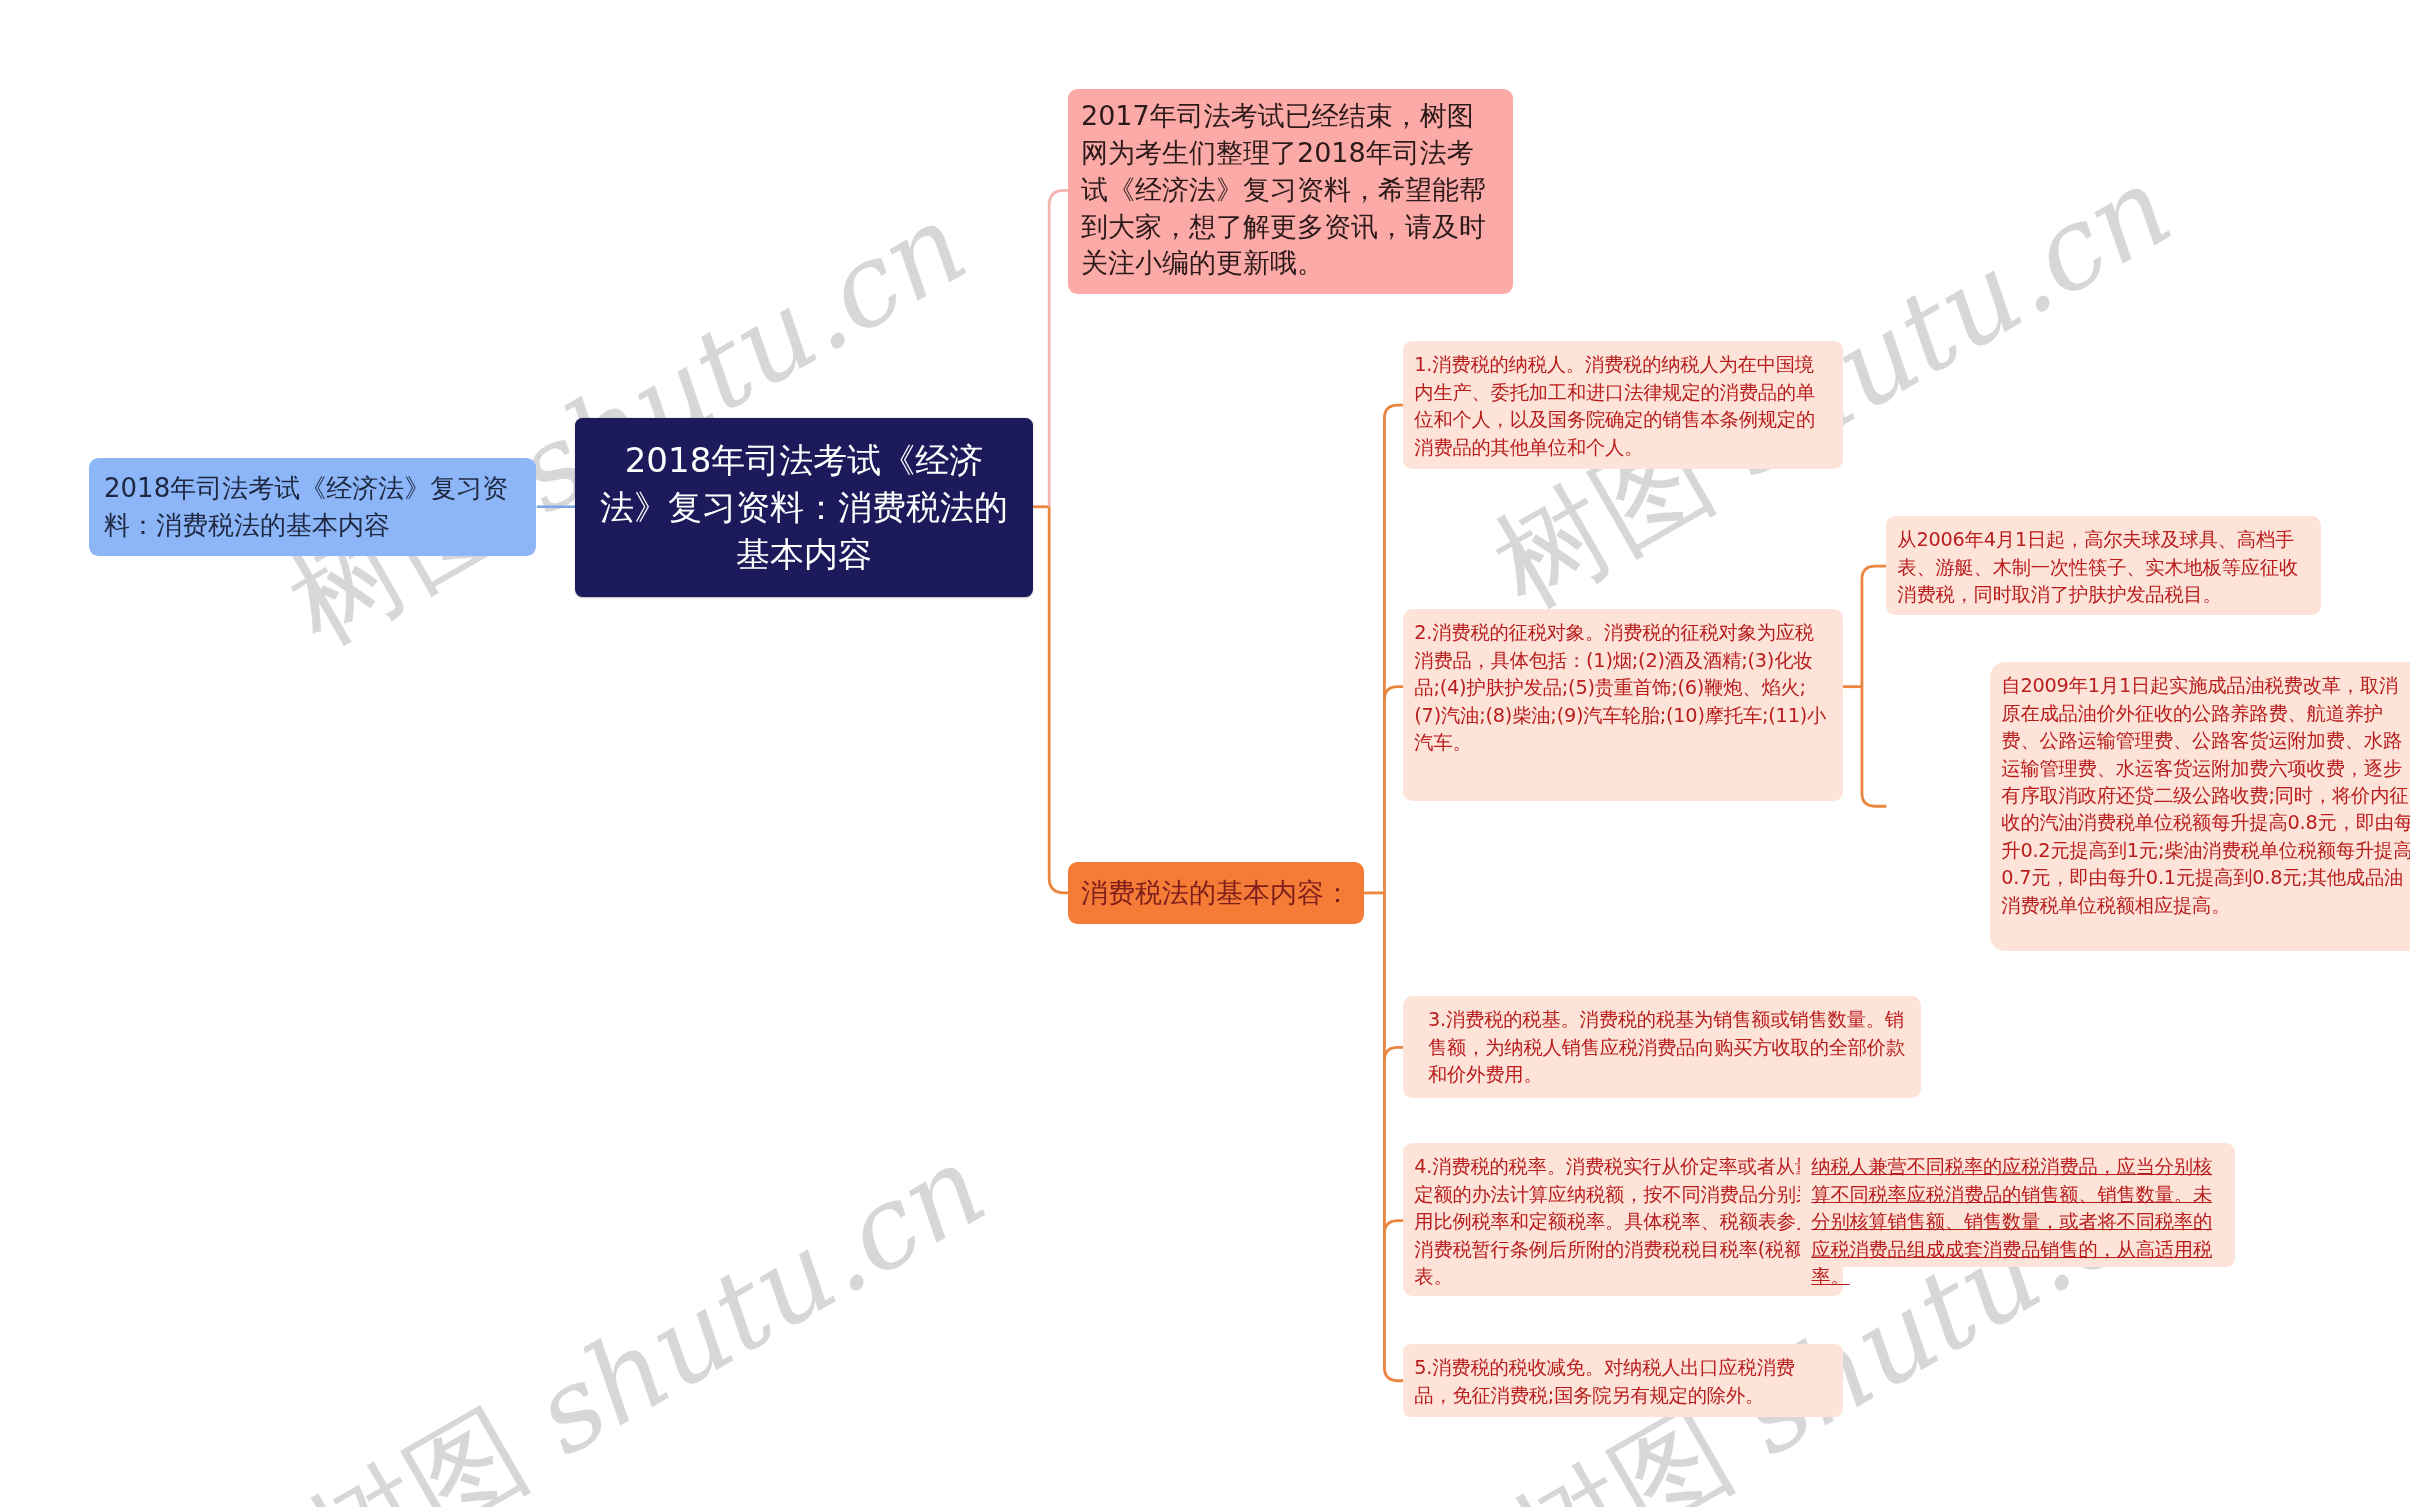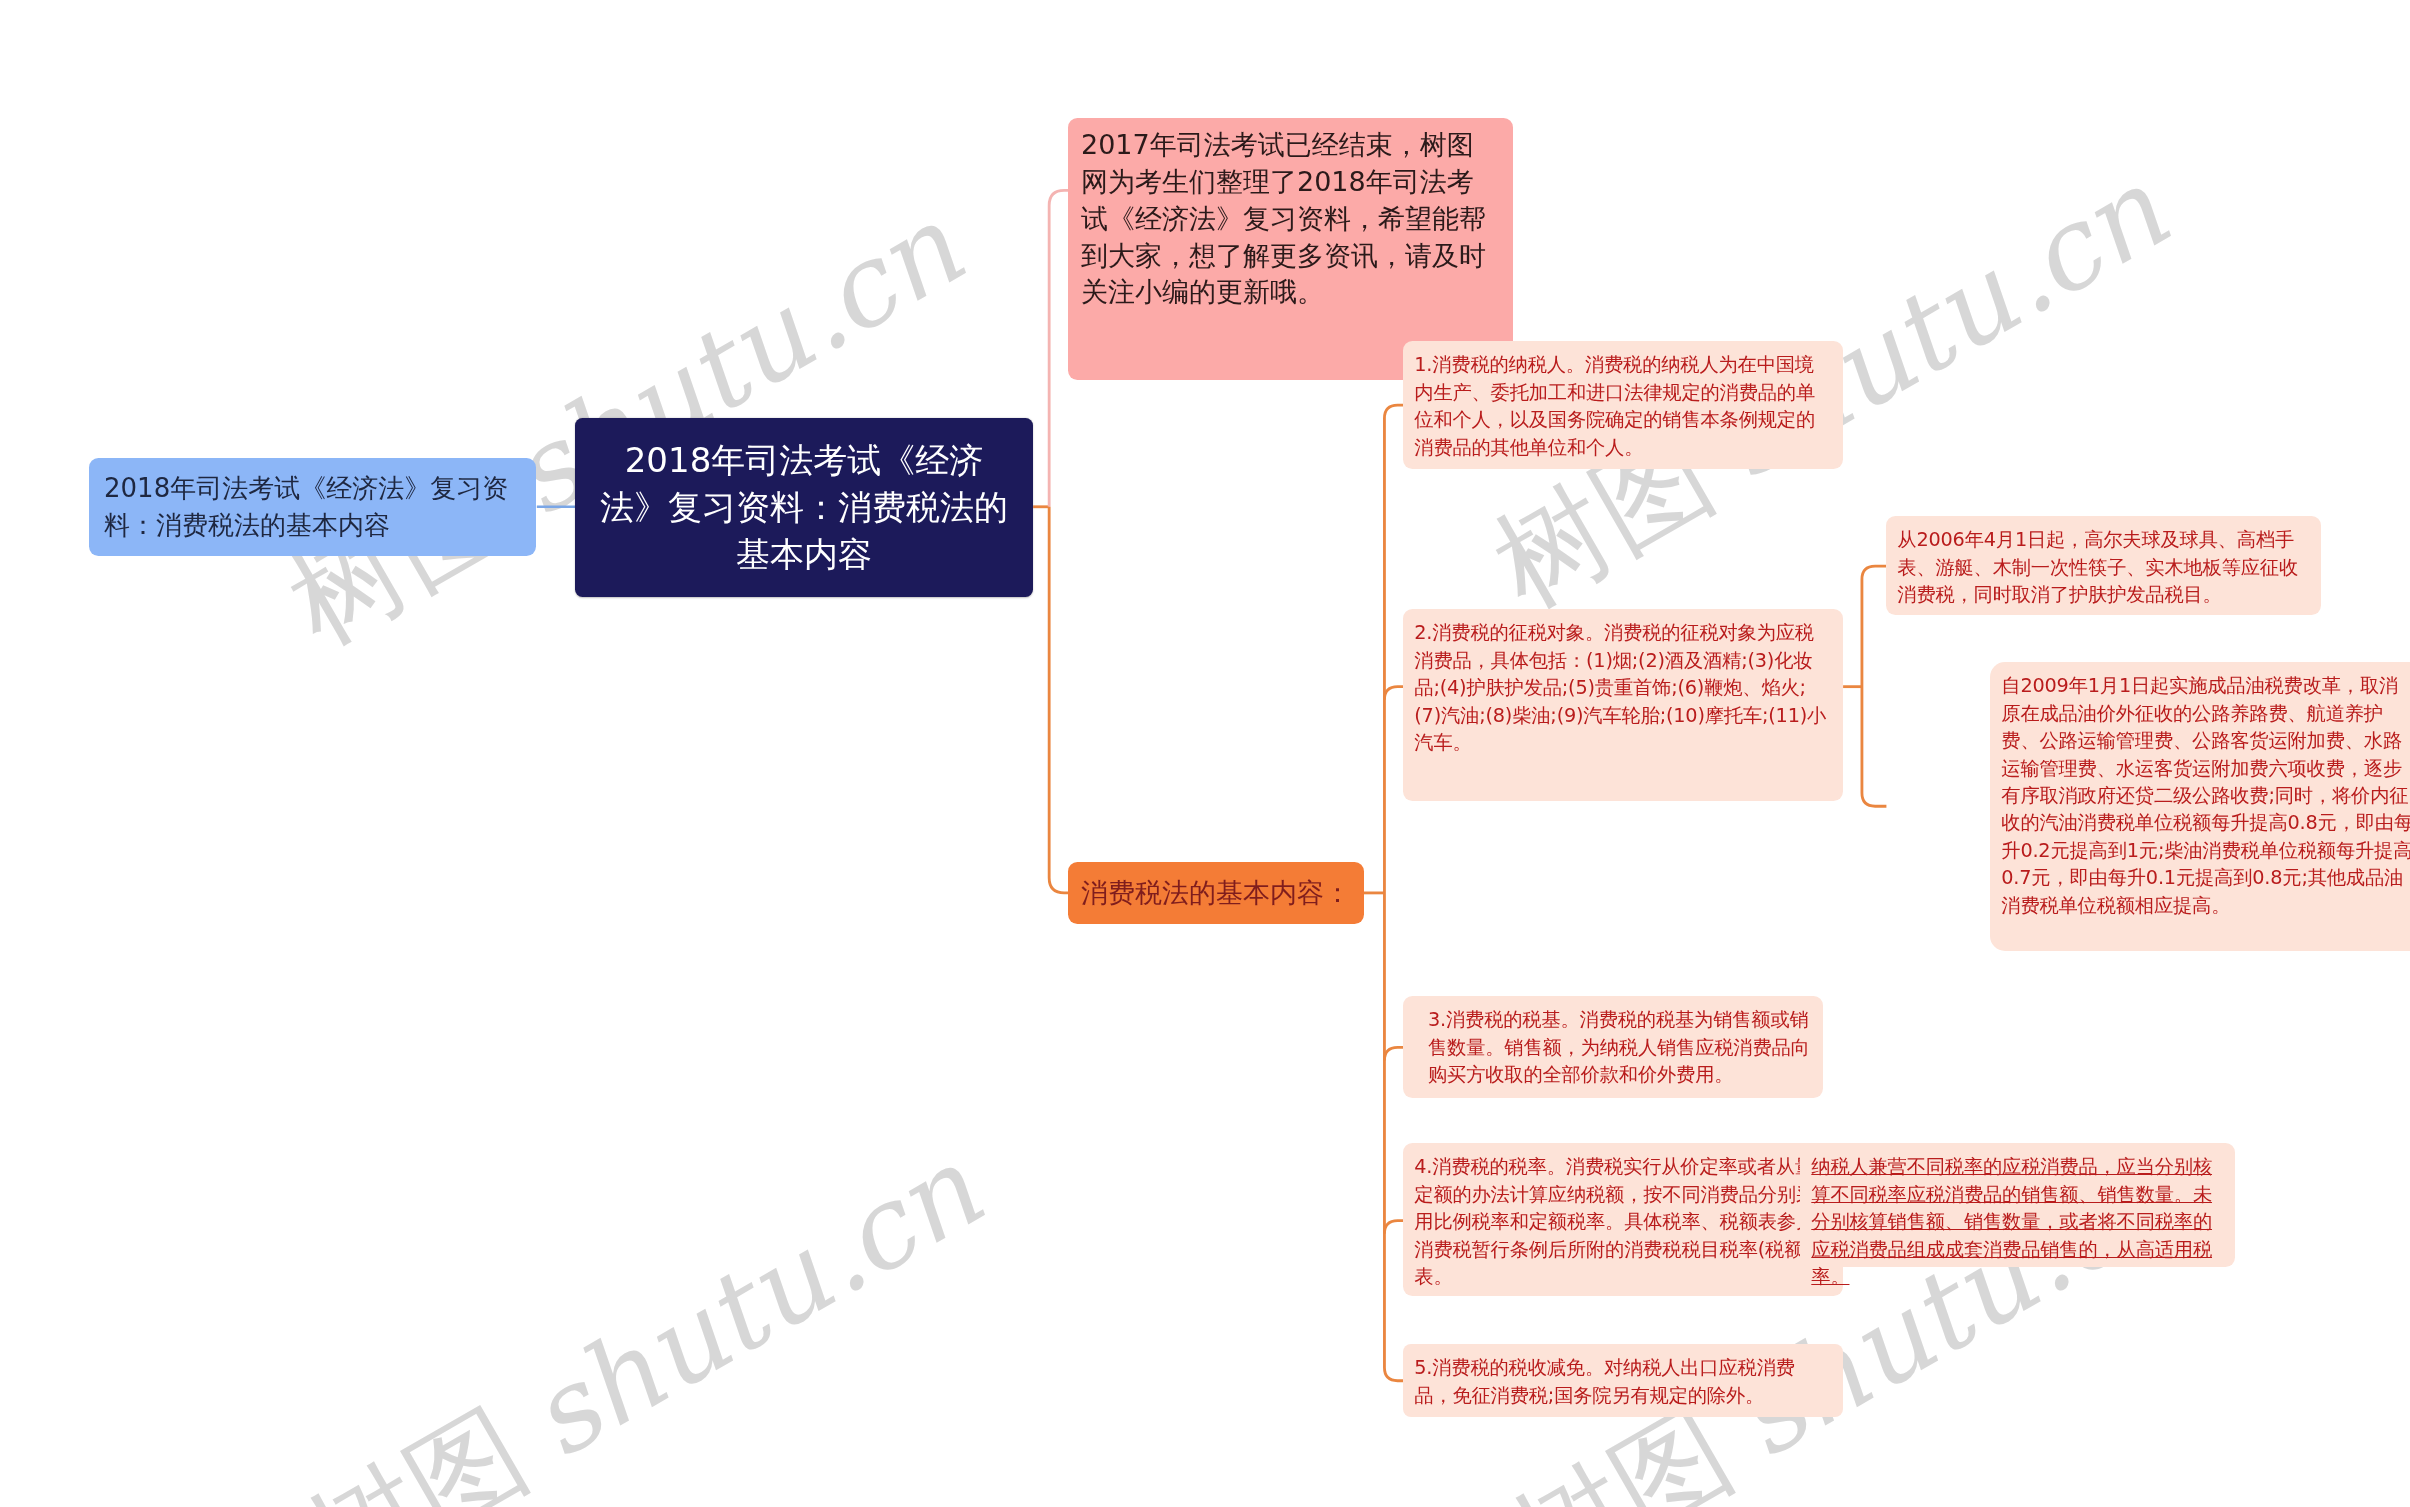--- a/index.html
+++ b/index.html
@@ -82,21 +82,21 @@
 </svg>
 
 <div class="node left-node" style="left:89px; top:458px; width:447px; height:98px;">
   <span>2018年司法考试《经济法》复习资料：消费税法的基本内容</span>
 </div>
 
 <div class="node root" style="left:575px; top:418px; width:458px; height:179px;">
   <span>2018年司法考试《经济法》复习资料：消费税法的基本内容</span>
 </div>
 
-<div class="node pink-node" style="left:1068px; top:89px; width:445px; height:262px;margin-top:29px;">
+<div class="node pink-node" style="left:1068px; top:89px; width:445px; height:205px;">
   <span>2017年司法考试已经结束，树图网为考生们整理了2018年司法考试《经济法》复习资料，希望能帮到大家，想了解更多资讯，请及时关注小编的更新哦。</span>
 </div>
 
 <div class="node orange-node" style="left:1068px; top:862px; width:296px; height:62px;">
   <span>消费税法的基本内容：</span>
 </div>
 
 <div class="node leaf" style="left:1403px; top:341px; width:440px; height:128px;">
   <span>1.消费税的纳税人。消费税的纳税人为在中国境内生产、委托加工和进口法律规定的消费品的单位和个人，以及国务院确定的销售本条例规定的消费品的其他单位和个人。</span>
 </div>
@@ -106,21 +106,21 @@
 </div>
 
 <div class="node leaf" style="left:1886px; top:516px; width:435px; height:99px;">
   <span>从2006年4月1日起，高尔夫球及球具、高档手表、游艇、木制一次性筷子、实木地板等应征收消费税，同时取消了护肤护发品税目。</span>
 </div>
 
 <div class="node leaf" style="left:1990px; top:662px; width:435px; height:289px;border-radius:15px;">
   <span>自2009年1月1日起实施成品油税费改革，取消原在成品油价外征收的公路养路费、航道养护费、公路运输管理费、公路客货运附加费、水路运输管理费、水运客货运附加费六项收费，逐步有序取消政府还贷二级公路收费;同时，将价内征收的汽油消费税单位税额每升提高0.8元，即由每升0.2元提高到1元;柴油消费税单位税额每升提高0.7元，即由每升0.1元提高到0.8元;其他成品油消费税单位税额相应提高。</span>
 </div>
 
-<div class="node leaf" style="left:1403px; top:996px; width:420px; height:102px;padding-left:25px;">
+<div class="node leaf" style="left:1403px; top:996px; width:518px; height:102px;padding-left:25px;">
   <span>3.消费税的税基。消费税的税基为销售额或销售数量。销售额，为纳税人销售应税消费品向购买方收取的全部价款和价外费用。</span>
 </div>
 
 <div class="node leaf" style="left:1403px; top:1143px; width:440px; height:153px;">
   <span>4.消费税的税率。消费税实行从价定率或者从量定额的办法计算应纳税额，按不同消费品分别采用比例税率和定额税率。具体税率、税额表参见消费税暂行条例后所附的消费税税目税率(税额)表。</span>
 </div>
 
 <div class="node leaf" style="left:1800px; top:1143px; width:435px; height:124px;text-decoration:underline;">
   <span>纳税人兼营不同税率的应税消费品，应当分别核算不同税率应税消费品的销售额、销售数量。未分别核算销售额、销售数量，或者将不同税率的应税消费品组成成套消费品销售的，从高适用税率。</span>
 </div>

